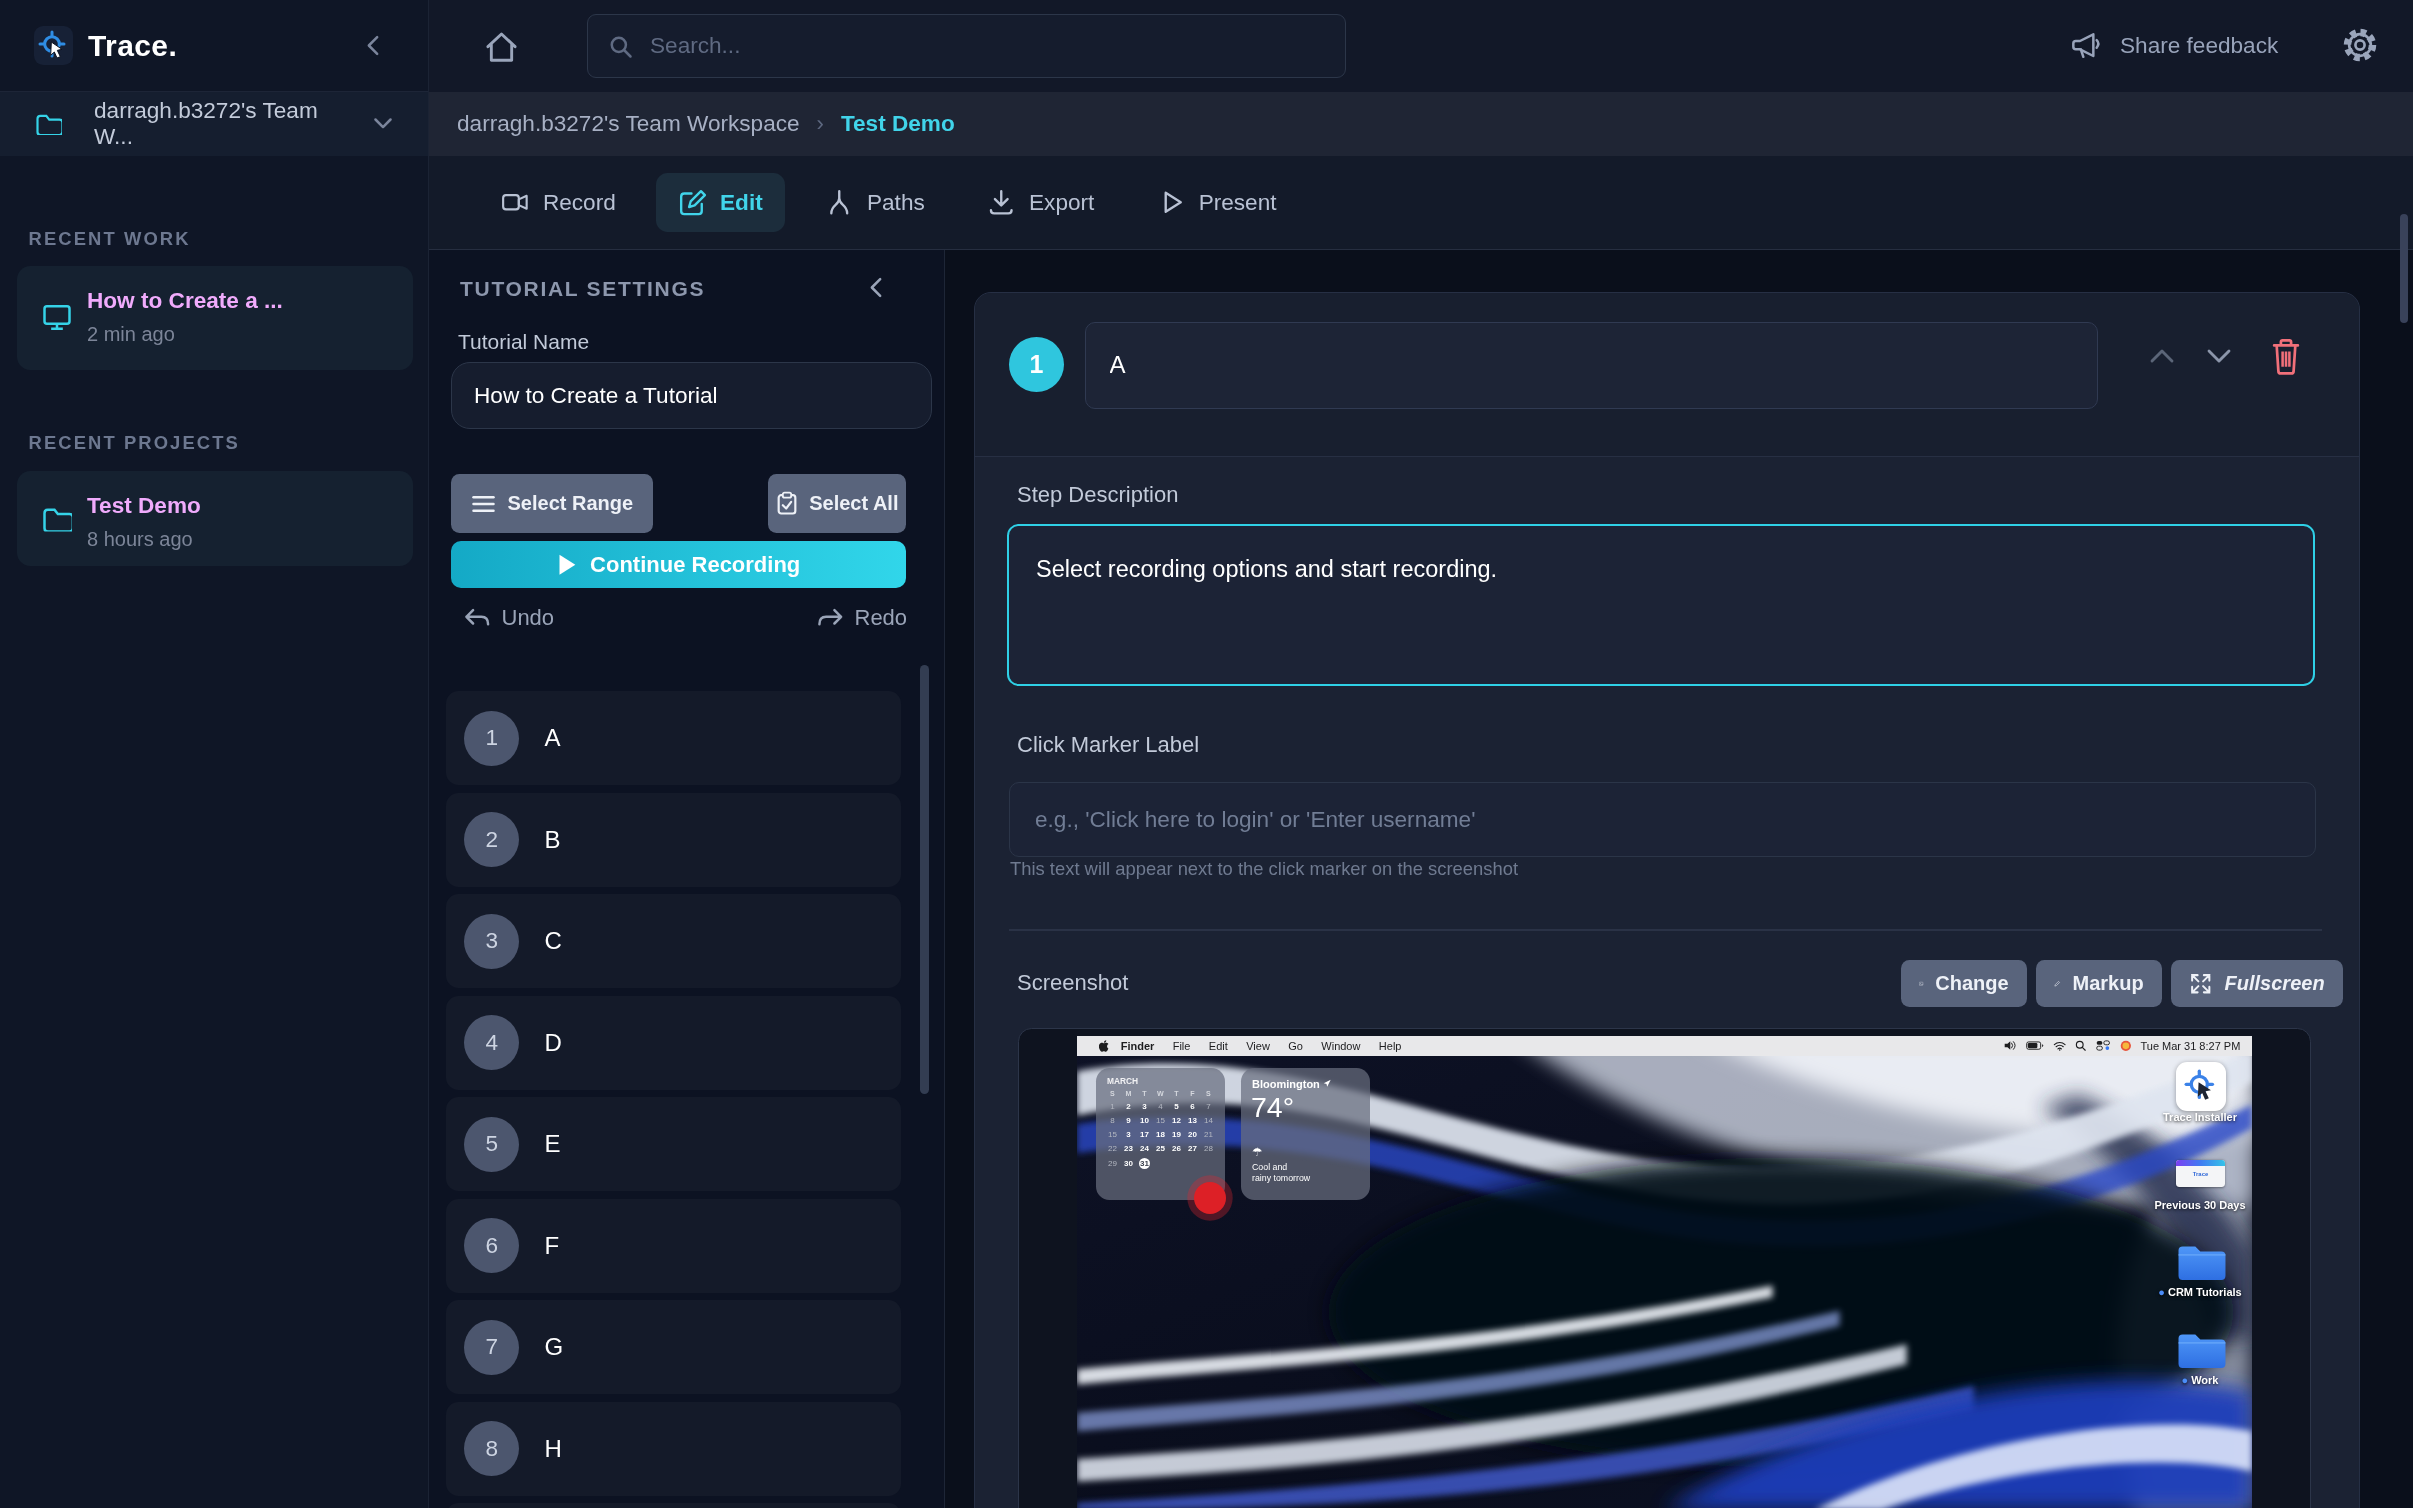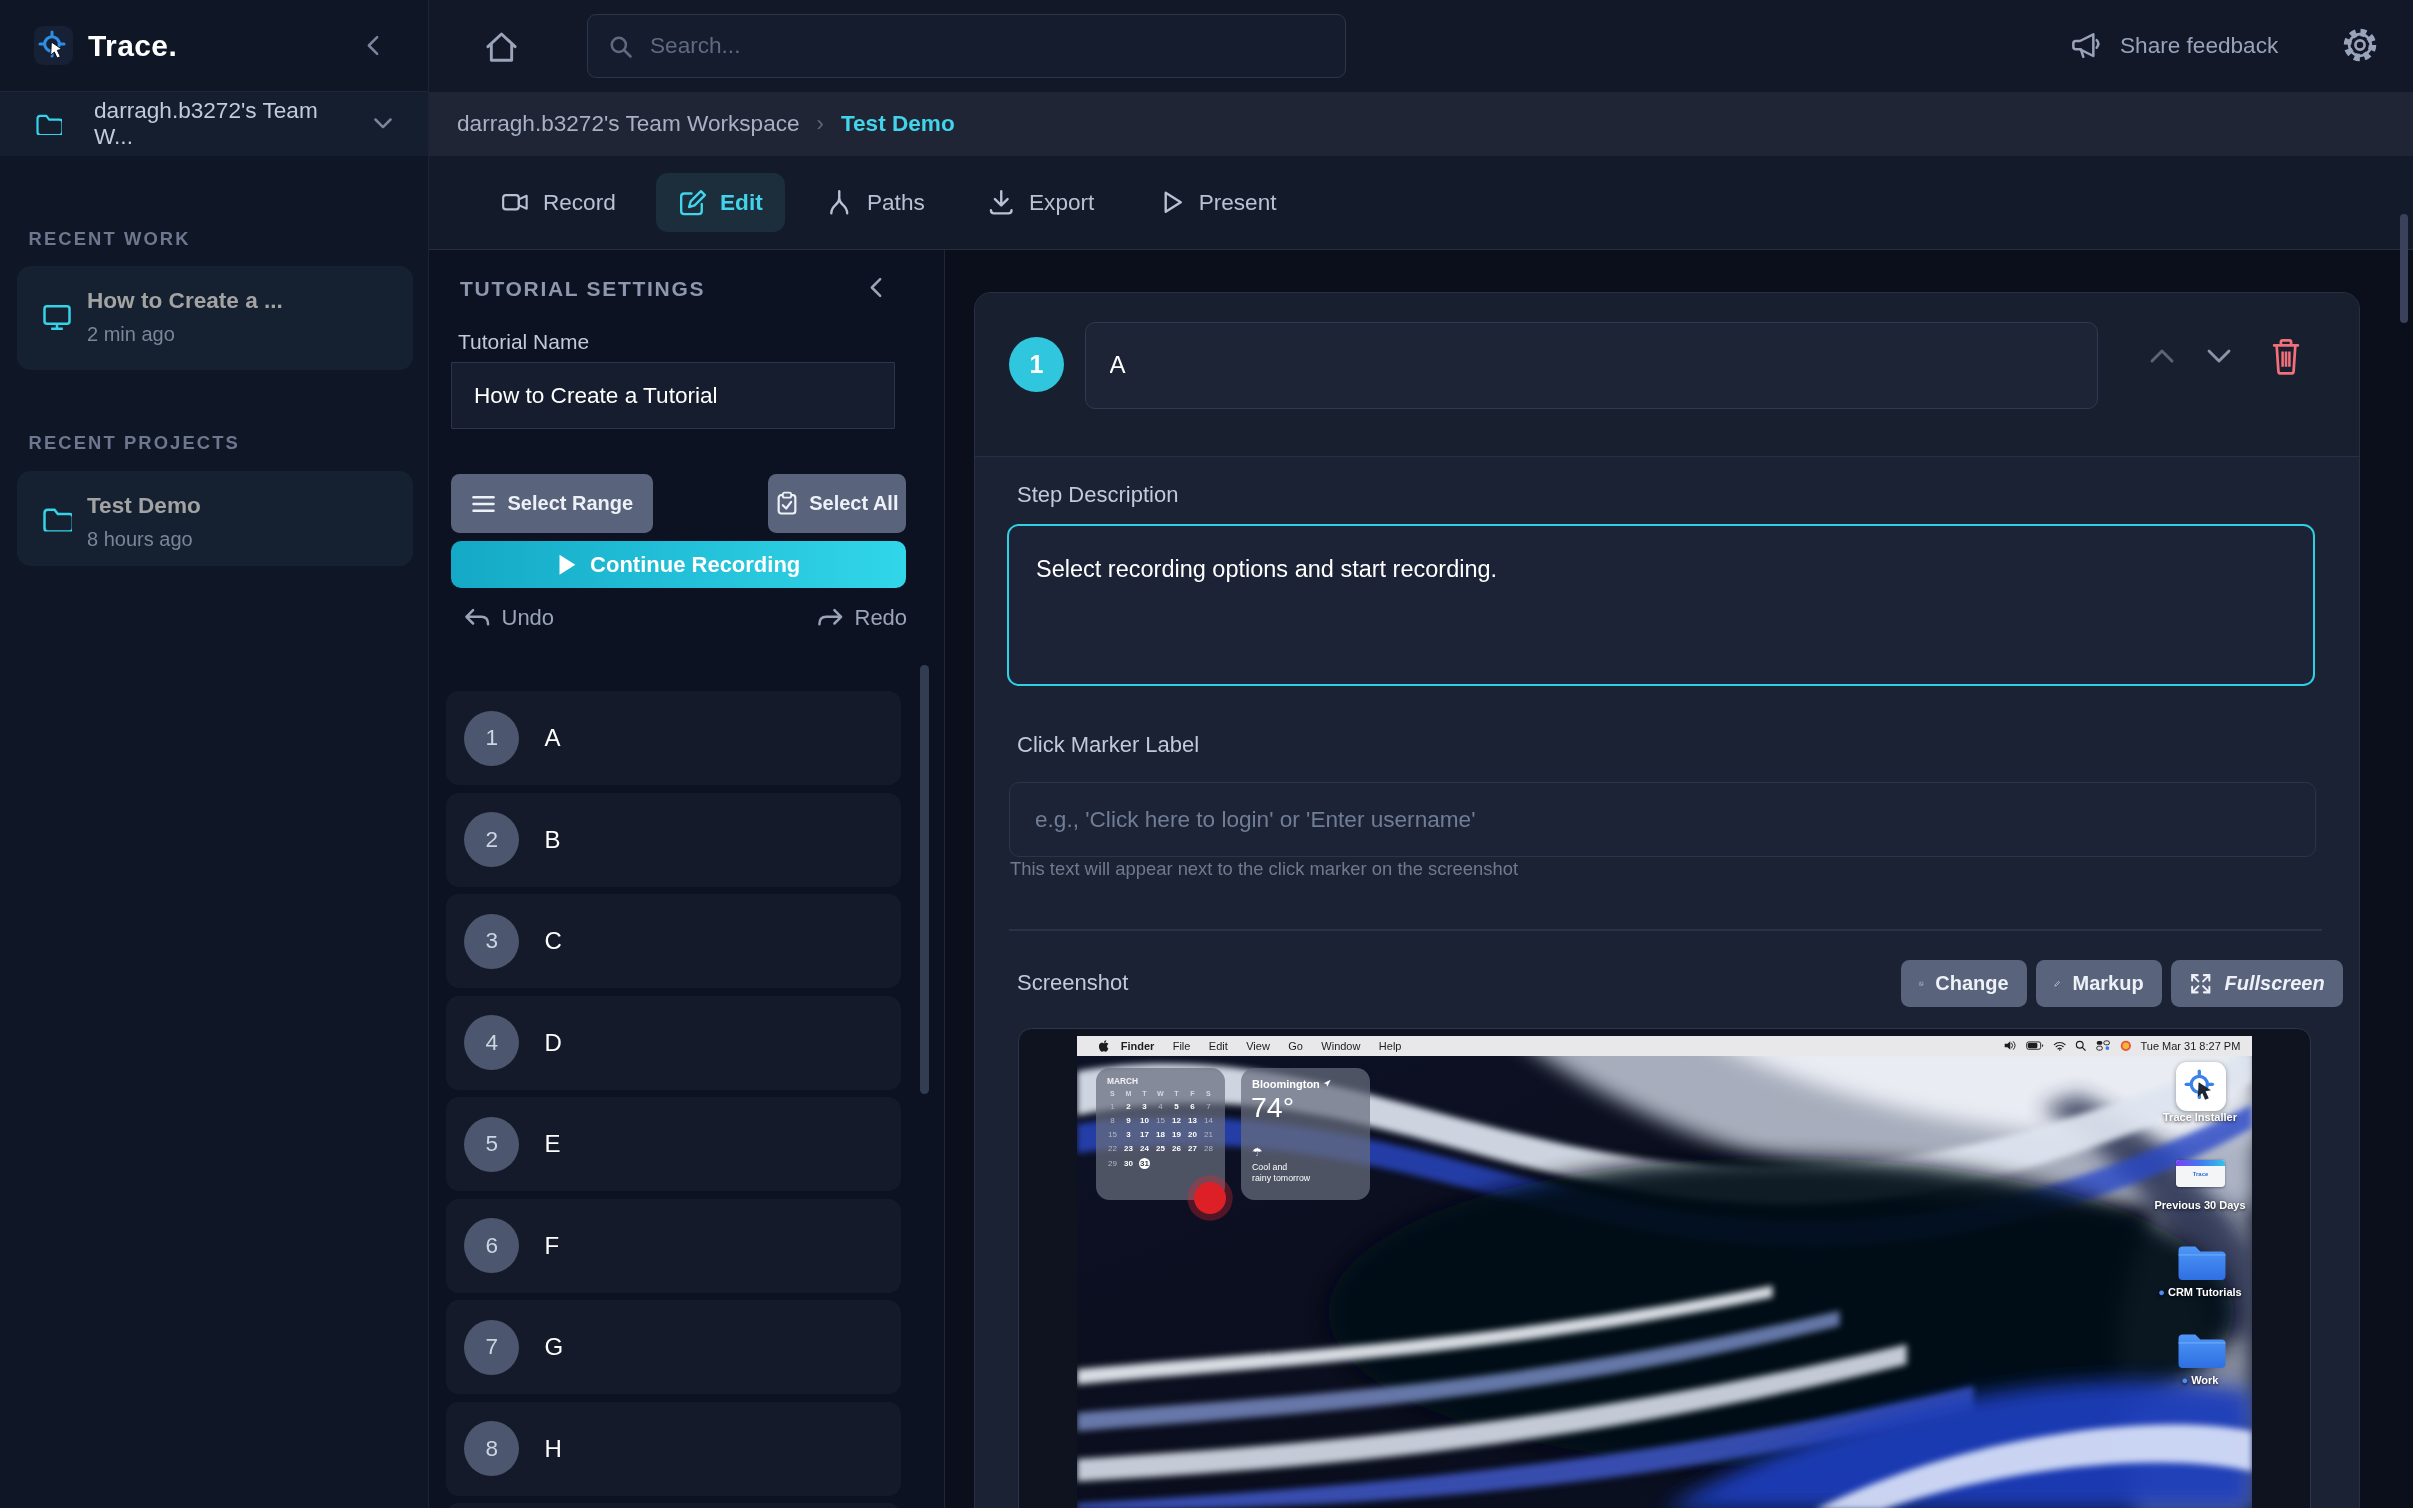--- a/index.html
+++ b/index.html
@@ -44,31 +44,31 @@
               display:flex; align-items:center; justify-content:center; }
   .logo-text { margin-left:15px; color:#fff; font-size:30px; font-weight:bold; letter-spacing:0.4px; }
   .side-collapse { margin-left:auto; margin-right:44px; }
   .ws-row { height:64px; background:#151e2f; display:flex; align-items:center; cursor:pointer;gap:12px; }
   .ws-row .fold { margin-left:35px; }
   .ws-name { margin-left:20px; color:#c3cbda; font-size:22.6px; }
   .ws-caret { margin-left:auto; margin-right:34px; }
   .sec-label { color:#6d7890; font-size:18.4px; font-weight:bold; letter-spacing:2.1px; margin-left:28.5px; }
   .side-card { left:17px; width:396px; background:#152130; border-radius:13.4px; cursor:pointer; }
   .side-card .ic { position:absolute; left:25px; top:50%; transform:translateY(-50%); }
-  .sc-title { position:absolute; left:70px; top:22px; color:#a3a3a3; font-size:22.6px; font-weight:bold; }
+  .sc-title { position:absolute; left:70px; top:22px; color:#f0abfc; font-size:22.6px; font-weight:bold; }
   .sc-time  { position:absolute; left:70px; top:57px; color:#7c8598; font-size:20px; }
 
   
   .panel { left:429px; top:250px; width:516px; height:1259px; background:#0c1222;
            border-right:1.7px solid #1e2637; }
   .panel-title { left:460px; top:277px; color:#8d97ad; font-size:21px; font-weight:bold; letter-spacing:1.7px; }
   .panel-collapse { left:865px; top:275px; }
   .fld-label { color:#c2cad9; font-size:21px; }
-  .name-input { left:451px; top:362px; width:444px; height:67px; background:#161d2e;
-                border:1.7px solid #2c3649; border-radius:1px; color:#fff; font-size:22.6px;
+  .name-input { left:451px; top:362px; width:481px; height:67px; background:#161d2e;
+                border:1.7px solid #2c3649; border-radius:19px; color:#fff; font-size:22.6px;
                 padding:0 22px; outline:none; font-family:inherit; }
   .slate-btn { background:#59647c; border:none; border-radius:8.4px; color:#eef1f7;
                font-size:20px; font-weight:bold; display:flex; align-items:center; justify-content:center;
                gap:11.7px; cursor:pointer; font-family:inherit; }
   .continue-btn { left:451px; top:541px; width:455px; height:47px; border:none; border-radius:10px;
                background:linear-gradient(90deg,#14a9c6,#31d6ea); color:#fff; font-size:22px;
                font-weight:bold; display:flex; align-items:center; justify-content:center; gap:13.4px;
                cursor:pointer; font-family:inherit; }
   .undoredo { color:#9aa4b8; font-size:22px; display:flex; align-items:center; gap:10px; cursor:pointer; }
   .steps { left:446px; top:691px; width:455px; display:flex; flex-direction:column; gap:7.5px; }

